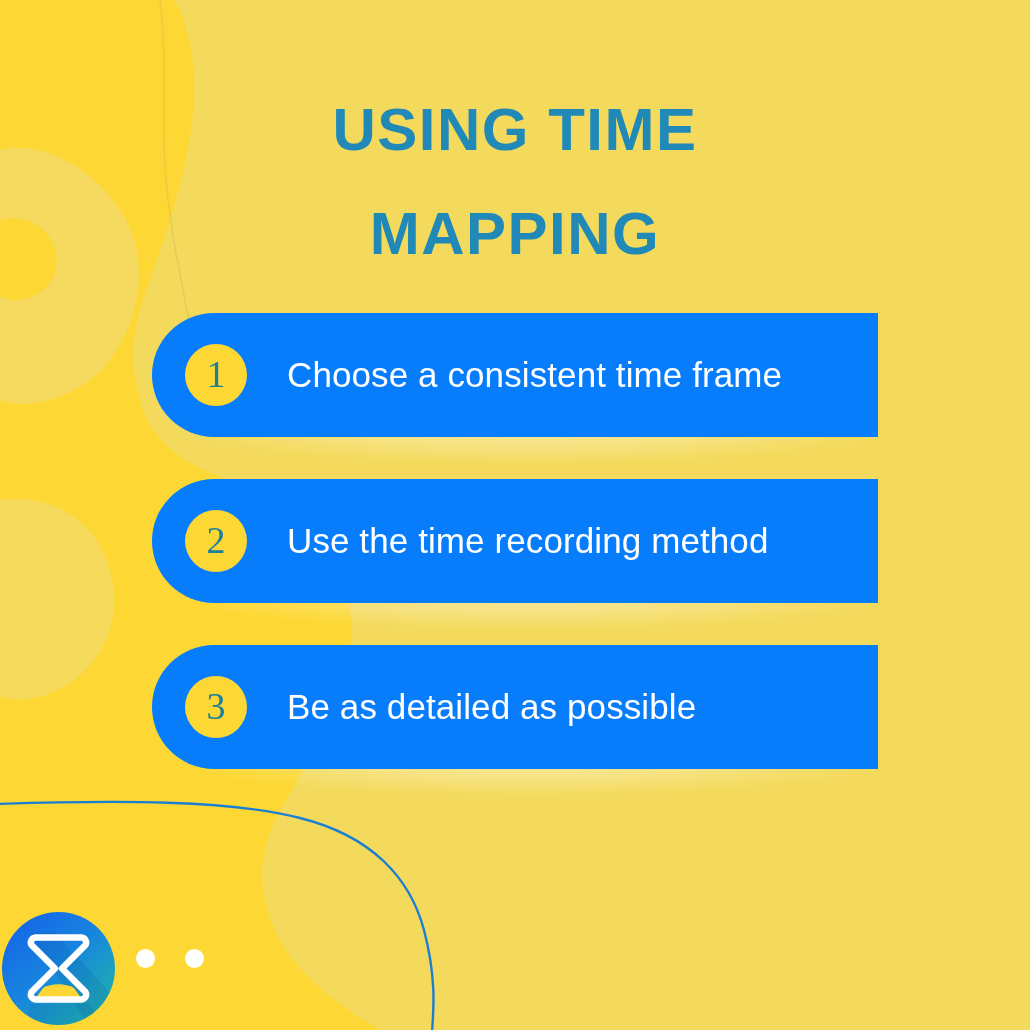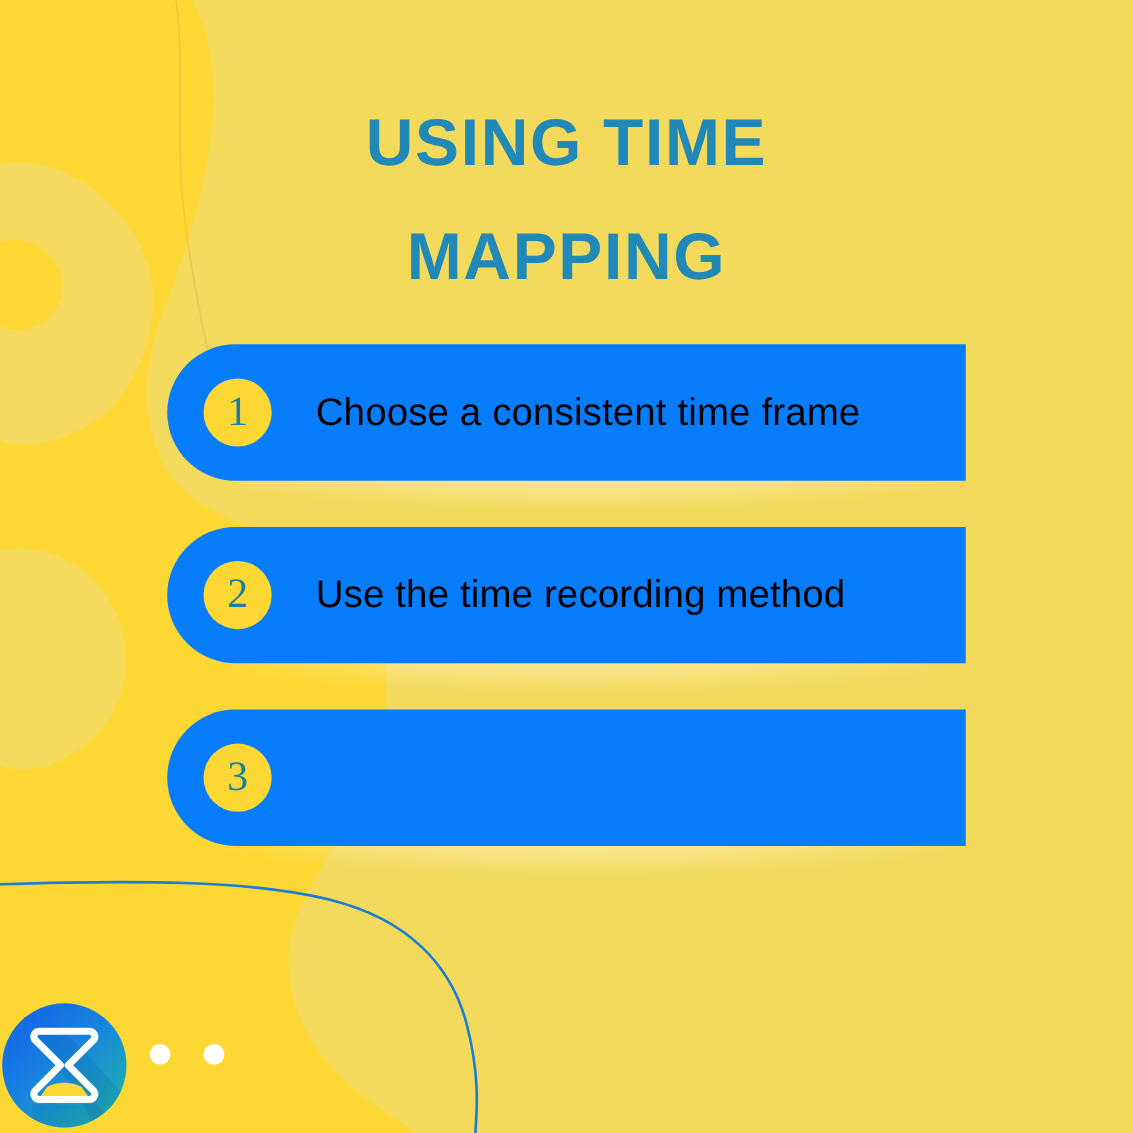--- a/index.html
+++ b/index.html
@@ -89,21 +89,21 @@
     align-items: center;
     justify-content: center;
     font-family: "Liberation Serif", serif;
     font-size: 38px;
     line-height: 1;
     font-weight: 400;
     padding-bottom: 3px;
   }
   .step-text {
     margin-left: 40px;
-    color: #000000;
+    color: #ffffff;
     font-family: "Liberation Sans", sans-serif;
     font-size: 35px;
     font-weight: 400;
     letter-spacing: 0.1px;
     white-space: nowrap;
   }
 
   
   .curve-layer {
     position: absolute;
@@ -183,20 +183,21 @@
       <div class="step-text">Choose a consistent time frame</div>
     </div>
 
     <div class="step-card">
       <div class="step-badge">2</div>
       <div class="step-text">Use the time recording method</div>
     </div>
 
     <div class="step-card">
       <div class="step-badge">3</div>
+      <div class="step-text">Be as detailed as possible</div>
     </div>
 
   </div>
 
   <div class="curve-layer">
     <svg viewBox="0 0 1030 260" preserveAspectRatio="none" aria-hidden="true">
       <path fill="none" stroke="#1A7FD4" stroke-width="2.4" d="M-5,34 C120,30 230,30 300,48 C372,66 410,108 424,160 C436,206 434,236 432,262"></path>
     </svg>
   </div>
 

